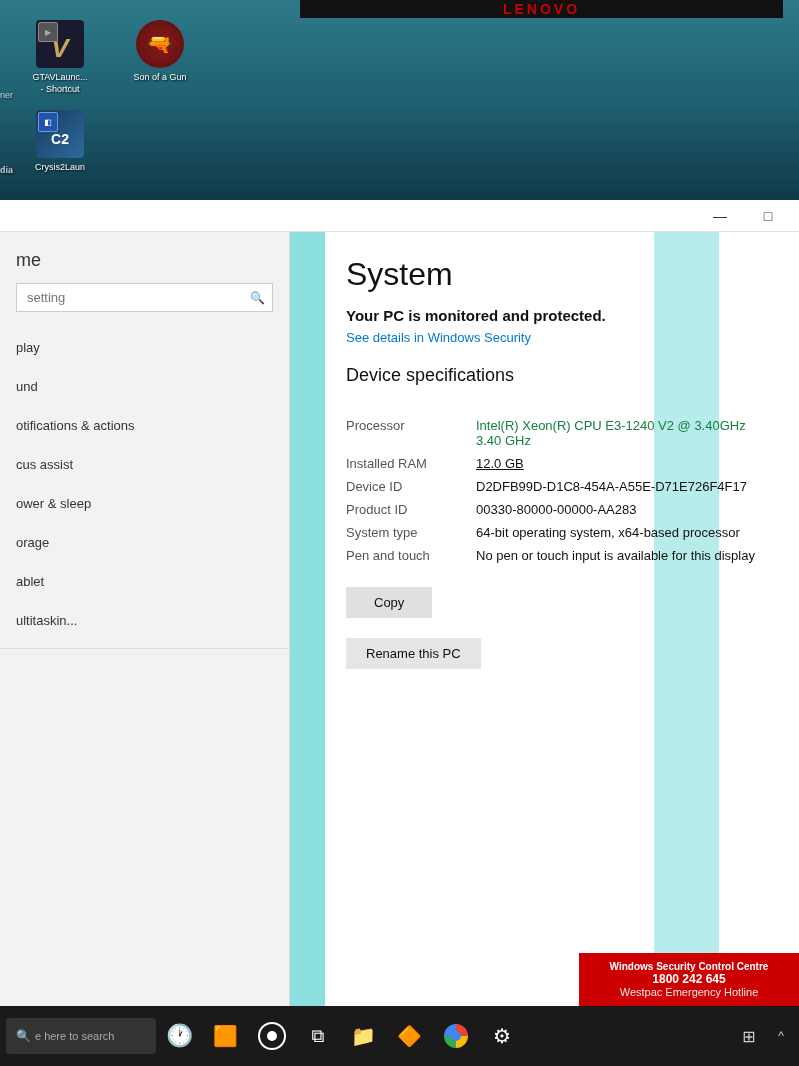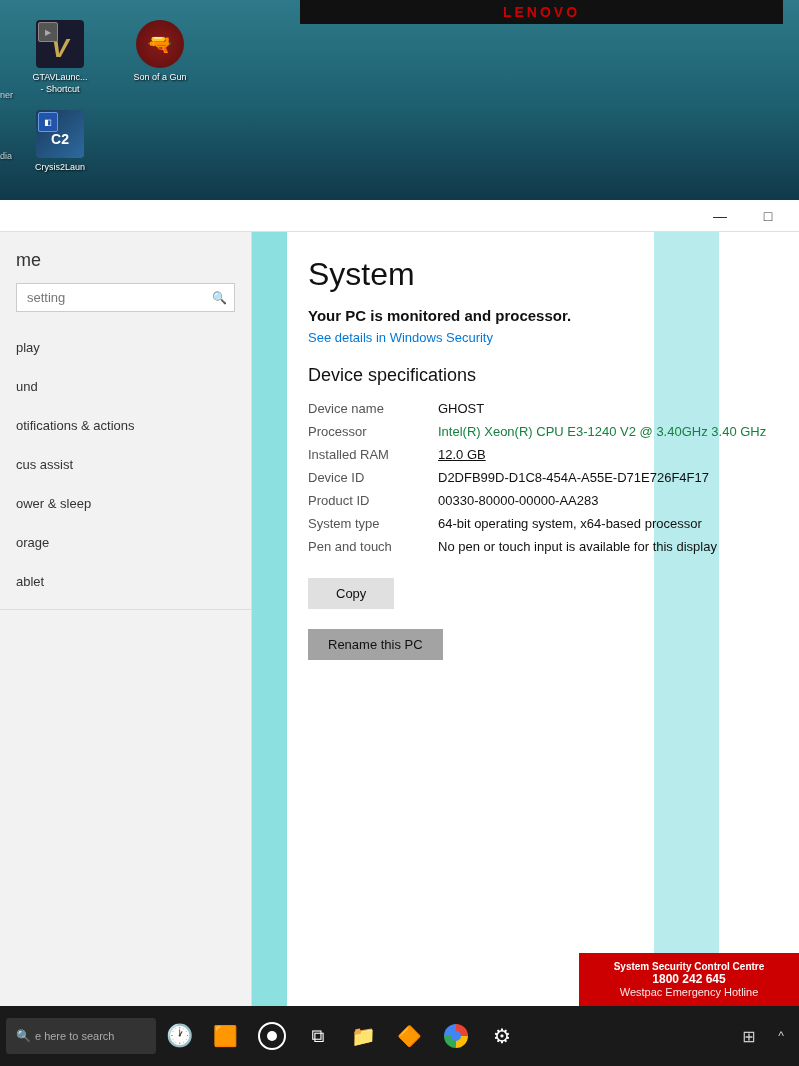--- a/index.html
+++ b/index.html
@@ -10,21 +10,21 @@
       font-family: 'Segoe UI', Arial, sans-serif;
       overflow: hidden;
       position: relative;
     }
   </style>
 </head>
 <body>
 
 <div style="position:absolute;top:0;left:0;right:0;height:210px;background:linear-gradient(180deg,#2e7a8a 0%,#1e5f70 50%,#0f3545 100%);">
 
-  <div style="position:absolute;top:0;left:300px;right:16px;height:24px;background:#111;display:flex;align-items:center;justify-content:center;text-align:right;">
+  <div style="position:absolute;top:0;left:300px;right:16px;height:18px;background:#111;display:flex;align-items:center;justify-content:center;text-align:right;">
     <span style="color:#cc0000;font-size:14px;font-weight:bold;letter-spacing:3px;text-transform:uppercase;">lenovo</span>
   </div>
 
   <div style="position:absolute;top:20px;left:20px;width:80px;display:flex;flex-direction:column;align-items:center;cursor:pointer;">
     <div style="width:48px;height:48px;background:#1a1a2e;border-radius:4px;margin-bottom:4px;display:flex;align-items:center;justify-content:center;position:relative;">
       <div style="width:20px;height:20px;background:#555;border:1px solid #888;border-radius:2px;position:absolute;top:2px;left:2px;font-size:8px;display:flex;align-items:center;justify-content:center;color:#aaa;">▶</div>
       <span style="color:#c8a951;font-size:26px;font-weight:bold;font-style:italic;margin-top:8px;">V</span>
     </div>
     <span style="color:#fff;font-size:9px;text-align:center;text-shadow:1px 1px 2px #000;line-height:1.3;">GTAVLaunc...</span>
     <span style="color:#fff;font-size:9px;text-align:left;text-shadow:1px 1px 2px #000;line-height:1.3;">- Shortcut</span>
@@ -39,75 +39,72 @@
 
   <div style="position:absolute;top:110px;left:20px;width:80px;display:flex;flex-direction:column;align-items:center;cursor:pointer;">
     <div style="width:48px;height:48px;background:linear-gradient(135deg,#1a3a5c 0%,#2d6a9f 100%);border-radius:4px;margin-bottom:4px;display:flex;align-items:center;justify-content:center;position:relative;">
       <div style="width:20px;height:20px;background:#2255aa;border:1px solid #6699dd;border-radius:2px;position:absolute;top:2px;left:2px;font-size:8px;display:flex;align-items:center;justify-content:center;color:#fff;">◧</div>
       <span style="color:#fff;font-size:14px;font-weight:bold;margin-top:10px;">C2</span>
     </div>
     <span style="color:#fff;font-size:9px;text-align:center;text-shadow:1px 1px 2px #000;">Crysis2Laun</span>
   </div>
 
   <div style="position:absolute;top:90px;left:0;color:#fff;font-size:10px;opacity:0.7;font-size:9px;text-shadow:1px 1px 2px #000;">ner</div>
-  <div style="position:absolute;top:151px;left:0;color:#fff;font-size:10px;opacity:0.7;font-size:9px;text-shadow:1px 1px 2px #000;">dia</div>
+  <div style="position:absolute;top:165px;left:0;color:#fff;font-size:10px;opacity:0.7;font-size:9px;text-shadow:1px 1px 2px #000;font-weight:bold;">dia</div>
 </div>
 
 <div style="position:absolute;top:200px;left:0;right:0;bottom:60px;background:#f2f2f2;display:flex;flex-direction:column;">
 
   <div style="height:32px;background:#fff;display:flex;align-items:center;justify-content:flex-end;padding:0 8px;border-bottom:1px solid #e0e0e0;">
     <div style="display:flex;gap:2px;">
       <button style="width:46px;height:32px;background:transparent;border:none;cursor:pointer;font-size:14px;color:#333;display:flex;align-items:center;justify-content:center;">—</button>
       <button style="width:46px;height:32px;background:transparent;border:none;cursor:pointer;font-size:14px;color:#333;display:flex;align-items:center;justify-content:center;">□</button>
     </div>
   </div>
 
   <div style="display:flex;flex:1;overflow:hidden;">
 
-    <div style="width:252px;background:#f2f2f2;border-right:1px solid #ddd;overflow-y:auto;padding:10px 0;">
+    <div style="width:290px;background:#f2f2f2;border-right:1px solid #ddd;overflow-y:auto;padding:10px 0;">
 
       <div style="padding:8px 16px 12px;font-size:18px;font-weight:300;color:#333;">me</div>
 
       <div style="margin:0 16px 16px;position:relative;">
         <input type="text" style="width: 100%; padding: 6px 30px 6px 10px; border: 1px solid rgb(204, 204, 204); background: rgb(255, 255, 255); font-size: 13px; color: rgb(51, 51, 51); outline: none;" placeholder="setting">
         <span style="position:absolute;right:8px;top:50%;transform:translateY(-50%);color:#666;font-size:12px;">🔍</span>
       </div>
 
       <div style="padding:12px 16px;font-size:13px;color:#333;cursor:pointer;">play</div>
       <div style="padding:12px 16px;font-size:13px;color:#333;cursor:pointer;">und</div>
       <div style="padding:12px 16px;font-size:13px;color:#333;cursor:pointer;">otifications &amp; actions</div>
       <div style="padding:12px 16px;font-size:13px;color:#333;cursor:pointer;">cus assist</div>
       <div style="padding:12px 16px;font-size:13px;color:#333;cursor:pointer;">ower &amp; sleep</div>
       <div style="padding:12px 16px;font-size:13px;color:#333;cursor:pointer;">orage</div>
       <div style="padding:12px 16px;font-size:13px;color:#333;cursor:pointer;">ablet</div>
+      <div style="padding:12px 16px;font-size:13px;color:#333;cursor:pointer;">ultitaskin...</div>
 
       <div style="height:1px;background:#ddd;margin:8px 0;"></div>
     </div>
 
     <div style="flex:1;background:#fff;overflow-y:auto;position:relative;">
 
       <div style="position:absolute;top:0;left:0;width:35px;height:100%;background:#4ecfcf;opacity:0.65;z-index:1;"></div>
       <div style="position:absolute;top:0;right:80px;width:65px;height:100%;background:#4ecfcf;opacity:0.4;z-index:1;"></div>
 
       <div style="padding:24px 30px 24px 56px;position:relative;z-index:2;">
 
         <h1 style="font-size:32px;font-weight:300;color:#111;margin-bottom:14px;">System</h1>
 
-        <p style="font-size:15px;font-weight:600;color:#111;margin-bottom:6px;">Your PC is monitored and processor.</p>
+        <p style="font-size:15px;font-weight:600;color:#111;margin-bottom:6px;">Your PC is monitored and protected.</p>
 
         <a href="#" style="color:#0078d7;font-size:13px;text-decoration:none;display:block;margin-bottom:20px;">See details in Windows Security</a>
 
-        <h2 style="font-size:18px;font-weight:400;color:#111;margin-bottom:11px;">Device specifications</h2>
+        <h2 style="font-size:18px;font-weight:400;color:#111;margin-bottom:28px;">Device specifications</h2>
 
         <table style="width:100%;border-collapse:collapse;margin-bottom:20px;">
           <tbody>
-            <tr>
-              <td style="color:#555;font-size:13px;padding:4px 0;width:130px;vertical-align:top;">Device name</td>
-              <td style="color:#111;font-size:13px;padding:4px 0;vertical-align:top;">GHOST</td>
-            </tr>
             <tr>
               <td style="color:#555;font-size:13px;padding:4px 0;width:130px;vertical-align:top;">Processor</td>
               <td style="color:#15803d;font-size:13px;padding:4px 0;vertical-align:top;">Intel(R) Xeon(R) CPU E3-1240 V2 @ 3.40GHz  3.40 GHz</td>
             </tr>
             <tr>
               <td style="color:#555;font-size:13px;padding:4px 0;width:130px;vertical-align:top;">Installed RAM</td>
               <td style="color:#111;font-size:13px;padding:4px 0;vertical-align:top;text-decoration:underline;">12.0 GB</td>
             </tr>
             <tr>
               <td style="color:#555;font-size:13px;padding:4px 0;width:130px;vertical-align:top;">Device ID</td>
@@ -123,29 +120,29 @@
             </tr>
             <tr>
               <td style="color:#555;font-size:13px;padding:4px 0;width:130px;vertical-align:top;">Pen and touch</td>
               <td style="color:#111;font-size:13px;padding:4px 0;vertical-align:top;">No pen or touch input is available for this display</td>
             </tr>
           </tbody>
         </table>
 
         <button style="padding:8px 28px;background:#e0e0e0;border:none;font-size:13px;color:#111;cursor:pointer;margin-bottom:20px;display:block;">Copy</button>
 
-        <button style="padding:8px 20px;background:#a3a3a3;border:none;font-size:13px;color:#111;cursor:pointer;display:block;">Rename this PC</button>
+        <button style="padding:8px 20px;background:#e5e5e5;border:none;font-size:13px;color:#111;cursor:pointer;display:block;">Rename this PC</button>
 
       </div>
     </div>
   </div>
 </div>
 
 <div style="position:absolute;bottom:60px;right:0;width:220px;background:#cc0000;padding:8px 12px;color:#fff;font-size:10px;text-align:center;z-index:10;">
-  <div style="font-weight:bold;">System Security Control Centre</div>
+  <div style="font-weight:bold;">Windows Security Control Centre</div>
   <div style="font-size:12px;font-weight:bold;">1800 242 645</div>
   <div style="font-size:11px;opacity:0.9;">Westpac Emergency Hotline</div>
 </div>
 
 <div style="position:absolute;bottom:0;left:0;right:0;height:60px;background:#1a1a1a;display:flex;align-items:center;padding:0 6px;gap:2px;">
 
   <div style="display:flex;align-items:center;gap:4px;background:#333;border-radius:3px;padding:4px 10px;height:36px;min-width:150px;">
     <span style="color:#aaa;font-size:12px;">🔍</span>
     <span style="color:#aaa;font-size:11px;">e here to search</span>
   </div>

